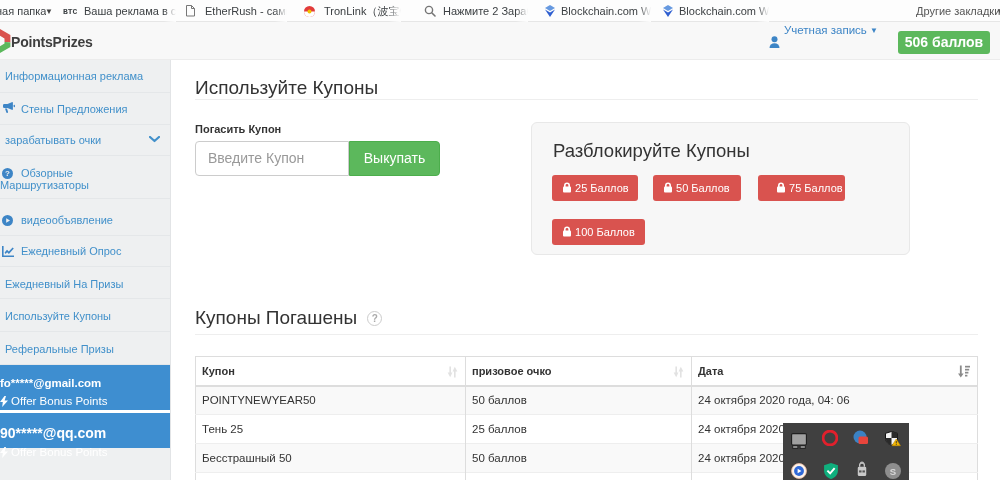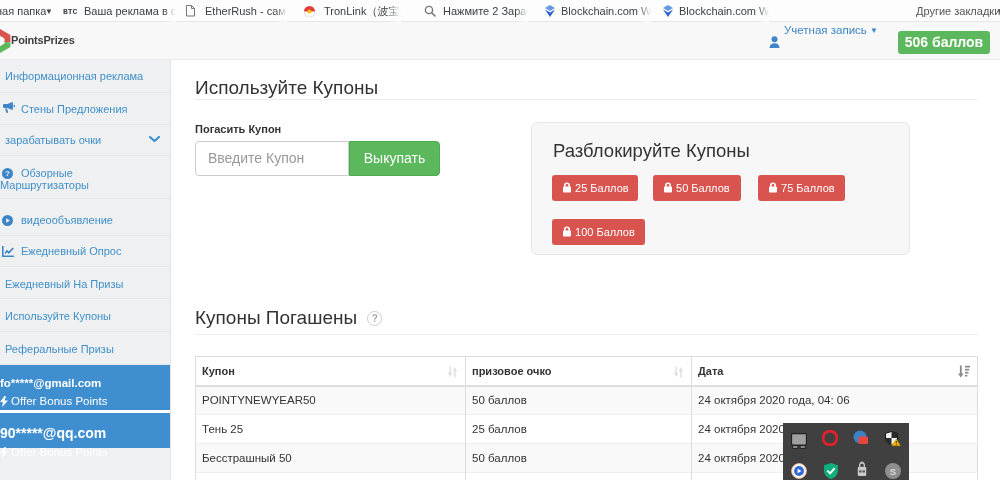--- a/index.html
+++ b/index.html
@@ -8,21 +8,21 @@
 
 #bmbar { position:absolute; left:0; top:0; width:1000px; height:22px; background:#fdfdfd;
   border-bottom:1px solid #e6e6e6; font-size:11px; color:#3c4043; }
 .bm { position:absolute; top:1px; height:21px; line-height:21px; white-space:nowrap; overflow:hidden; }
 .bmi { position:absolute; }
 .fade:after { content:""; position:absolute; right:0; top:0; bottom:0; width:12px;
   background:linear-gradient(to right, rgba(253,253,253,0), #fdfdfd); }
 
 #hdr { position:absolute; left:0; top:22px; width:1000px; height:38px; background:#f8f8f8;
   border-bottom:1px solid #ececec; }
-#logo { position:absolute; left:11px; top:12px; font-size:11px; font-weight:700; color:#3e3e3e; letter-spacing:-0.2px; }
+#logo { position:absolute; left:11px; top:12px; font-size:14px; font-weight:700; color:#3e3e3e; letter-spacing:-0.2px; }
 #acct { position:absolute; left:784px; top:2px; font-size:11.5px; color:#3d85c6; }
 #ptsbtn { position:absolute; left:898px; top:9px; width:92px; height:23px; background:#5cb85c;
   border-radius:3px; color:#fff; font-size:14px; font-weight:700; text-align:center; line-height:23px; }
 
 #side { position:absolute; left:0; top:60px; width:171px; height:420px; background:#eef0f1;
   border-right:1px solid #e2e4e6; }
 .sitem { position:relative; border-bottom:1px solid #e4e7e9; color:#4190ca; font-size:11px; }
 .sicon { position:absolute; left:2px; }
 .blue1, .blue2 { background:#3e8ed0; color:#fff; line-height:18px; }
 
@@ -178,21 +178,21 @@
         <path d="M2 5 V3.5 a3 3 0 0 1 6 0 V5 h-1.6 V3.5 a1.4 1.4 0 0 0 -2.8 0 V5 Z" fill="#fff"></path>
         <rect x="1" y="4.6" width="8" height="6" rx="1" fill="#fff"></rect>
       </svg>
     25 Баллов</div>
   <div class="rbtn" style="left:121px;top:52px;width:88px;padding-left:10px;">
     <svg width="10" height="11" viewBox="0 0 10 11">
         <path d="M2 5 V3.5 a3 3 0 0 1 6 0 V5 h-1.6 V3.5 a1.4 1.4 0 0 0 -2.8 0 V5 Z" fill="#fff"></path>
         <rect x="1" y="4.6" width="8" height="6" rx="1" fill="#fff"></rect>
       </svg>
     50 Баллов</div>
-  <div class="rbtn" style="left:226px;top:52px;width:87px;padding-left:10px;">
+  <div class="rbtn" style="left:226px;top:52px;width:87px;padding-left:18px;">
     <svg width="10" height="11" viewBox="0 0 10 11">
         <path d="M2 5 V3.5 a3 3 0 0 1 6 0 V5 h-1.6 V3.5 a1.4 1.4 0 0 0 -2.8 0 V5 Z" fill="#fff"></path>
         <rect x="1" y="4.6" width="8" height="6" rx="1" fill="#fff"></rect>
       </svg>
     75 Баллов</div>
   <div class="rbtn" style="left:20px;top:96px;width:93px;padding-left:10px;">
     <svg width="10" height="11" viewBox="0 0 10 11">
         <path d="M2 5 V3.5 a3 3 0 0 1 6 0 V5 h-1.6 V3.5 a1.4 1.4 0 0 0 -2.8 0 V5 Z" fill="#fff"></path>
         <rect x="1" y="4.6" width="8" height="6" rx="1" fill="#fff"></rect>
       </svg>

